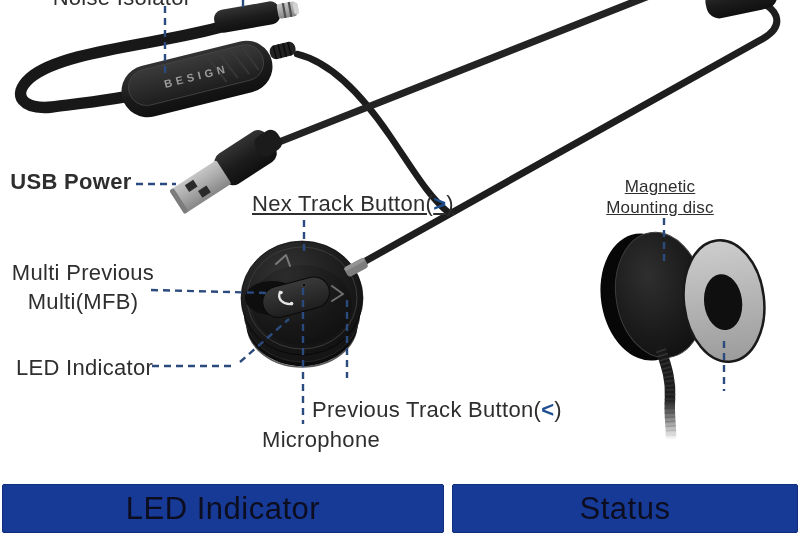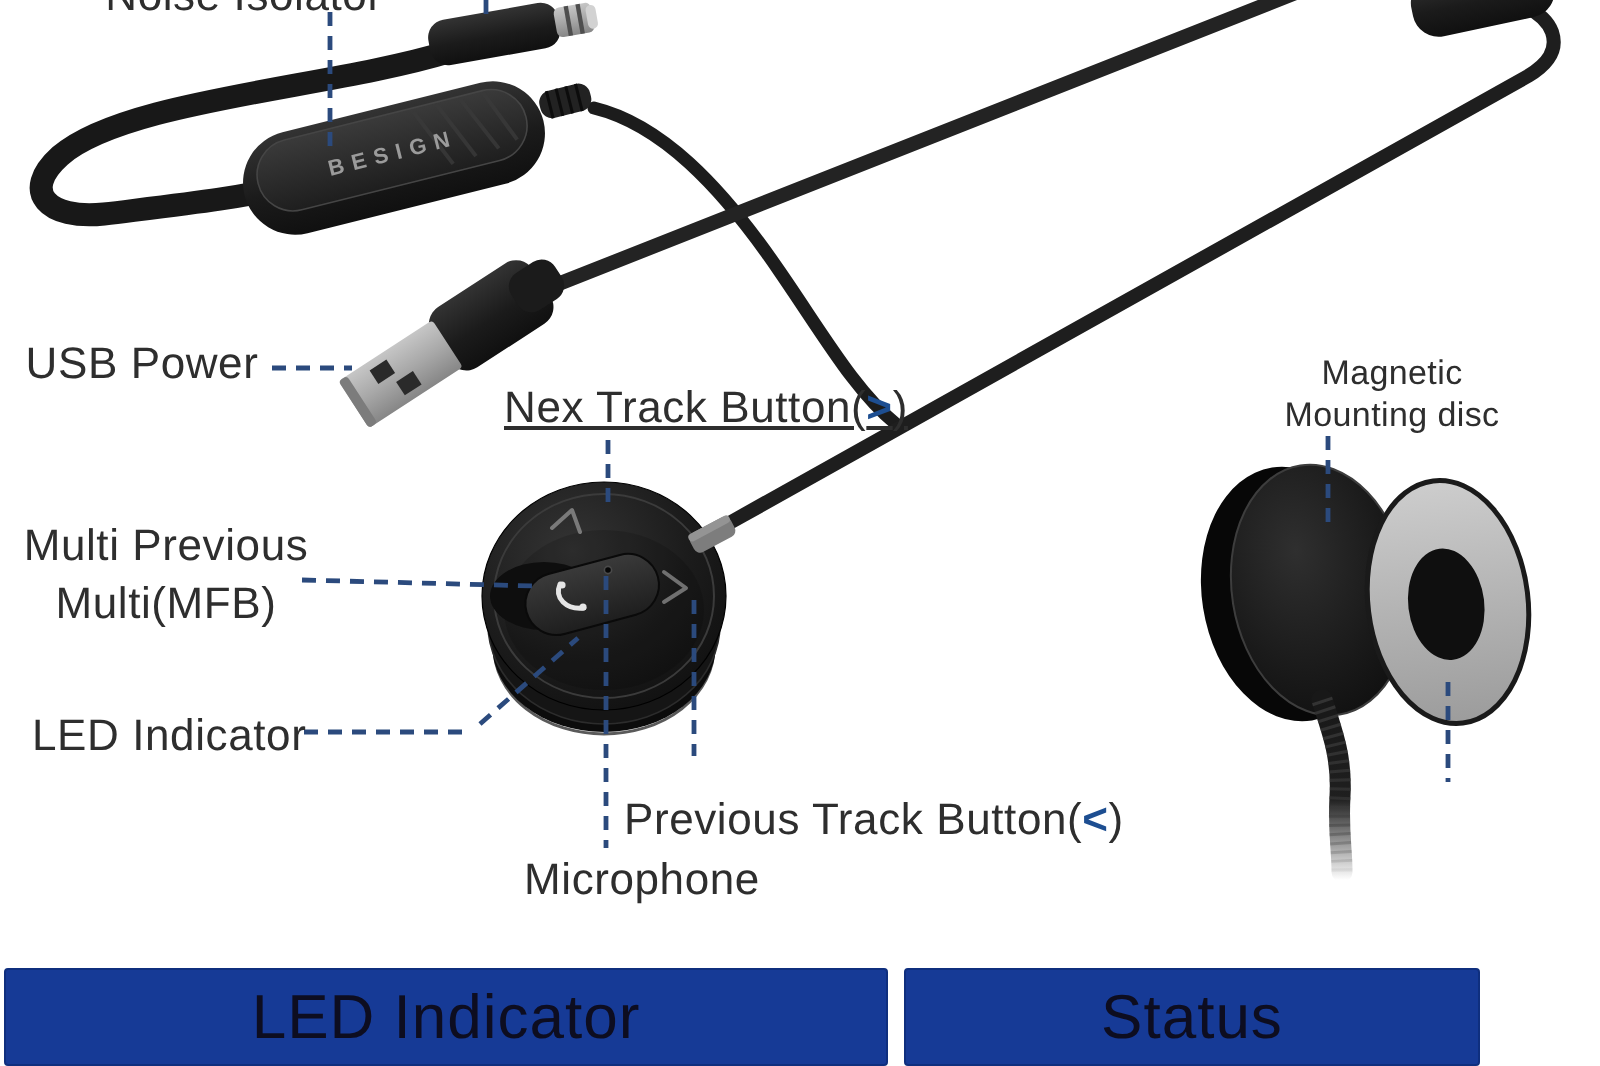--- a/index.html
+++ b/index.html
@@ -16,21 +16,21 @@
   .label.small{font-size:17px;line-height:21px;letter-spacing:.2px;}
   .sym{color:#1d4e91;font-weight:bold;}
   .table-row{position:absolute;left:0;top:484px;width:800px;height:49px;z-index:3;}
   .hcell{
     position:absolute;top:0;height:49px;background:#163a96;
     border:1px solid #0f2f7e;box-sizing:border-box;border-radius:2px;
     display:flex;align-items:center;justify-content:center;
     font-size:31px;color:#0d0d20;letter-spacing:.5px;
   }
   .hcell.left{left:2px;width:442px;}
-  .hcell.right{left:452px;width:288px;}
+  .hcell.right{left:452px;width:346px;}
 </style>
 </head>
 <body>
 
 <div id="stage">
 
   <svg id="art" width="800" height="533" viewBox="0 0 800 533">
     <defs>
       <linearGradient id="metalGrad" x1="0" y1="0" x2="0" y2="1">
         <stop offset="0" stop-color="#c6c6c6"></stop>
@@ -154,42 +154,42 @@
       <path d="M 240 362 L 289 319"></path>
       <path d="M 303 288 L 303 424"></path>
       <path d="M 347 300 L 347 378"></path>
       <path d="M 664 218 L 664 261"></path>
       <path d="M 724 341 L 724 391"></path>
     </g>
   </svg>
 
   <div class="label" style="left:52px;top:-16px;width:140px;text-align:center;">Noise Isolator</div>
 
-  <div class="label center" style="left:8px;top:168px;width:126px;">
+  <div class="label center" style="left:8px;top:168px;width:126px;font-weight:bold;">
     <div>USB Power</div>
   </div>
 
   <div class="label" style="left:252px;top:190px;text-decoration:underline;">
     <span>Nex Track Button(</span><span class="sym">&gt;</span><span>)</span>
   </div>
 
   <div class="label center" style="left:8px;top:258px;width:150px;line-height:29px;">
     <div>Multi Previous</div>
     <div>Multi(MFB)</div>
   </div>
 
   <div class="label" style="left:16px;top:354px;">LED Indicator</div>
 
   <div class="label" style="left:312px;top:380px;margin-top:16px;">
     <span>Previous Track Button(</span><span class="sym">&lt;</span><span>)</span>
   </div>
 
   <div class="label" style="left:247px;top:426px;margin-left:15px;">Microphone</div>
 
-  <div class="label center small" style="left:640px;top:176px;width:112px;">
+  <div class="label center small" style="left:604px;top:176px;width:112px;text-decoration:underline;">
     <div>Magnetic</div>
     <div>Mounting disc</div>
   </div>
 
 
   <div class="table-row">
     <div class="hcell left">LED Indicator</div>
     <div class="hcell right">Status</div>
   </div>
 

